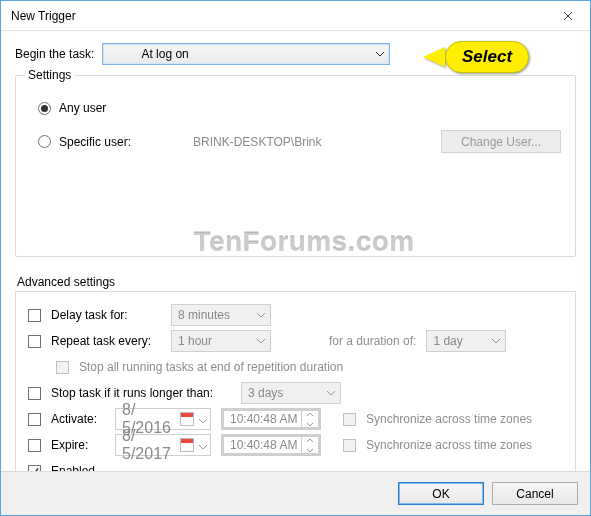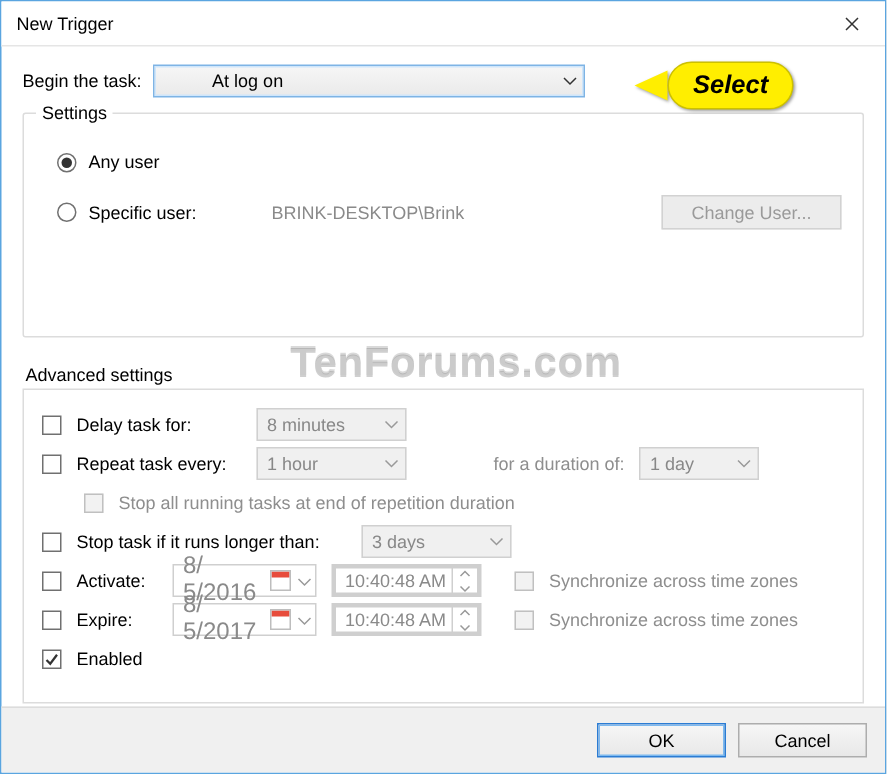--- a/index.html
+++ b/index.html
@@ -70,21 +70,21 @@
   .radio-row { display:flex; align-items:center; gap:8px; height:24px; margin: 6px 0 10px 8px; }
   .radio {
     width:13px; height:13px;
     border:1px solid #707070;
     border-radius:50%;
     display:inline-flex; align-items:center; justify-content:center;
     background:#fff;
   }
   .radio.checked::after { content:""; width:7px; height:7px; border-radius:50%; background:#333; }
   .user-row { display:flex; align-items:center; gap:8px; margin:4px 0 0 8px; }
-  .user-name { color:#8a8a8a; margin-left: 42px; flex:1; }
+  .user-name { color:#8a8a8a; margin-left: 54px; flex:1; }
   .btn {
     border:1px solid #adadad;
     background: linear-gradient(#f6f6f6,#e8e8e8);
     height:23px;
     padding: 0 14px;
     font-size:12px;
     display:inline-flex; align-items:center; justify-content:center;
     min-width:72px;
   }
   .btn.disabled { color:#9a9a9a; border-color:#d2d2d2; background:#ececec; }
@@ -212,21 +212,21 @@
       <div class="combo main">
         <span>At log on</span>
         <span class="chev">
           <svg class="chev-svg" viewBox="0 0 10 6">
               <path d="M1 1 L5 5 L9 1" fill="none" stroke="#333" stroke-width="1"></path>
             </svg>
         </span>
       </div>
     </div>
 
-    <div class="fieldset" style="height:150px;">
+    <div class="fieldset" style="height:182px;">
       <div class="legend">Settings</div>
       <div class="settings-body">
         <div class="radio-row">
           <span class="radio checked"></span>
           <span>Any user</span>
         </div>
         <div class="user-row">
           <span class="radio"></span>
           <span>Specific user:</span>
           <span class="user-name">BRINK-DESKTOP\Brink</span>

